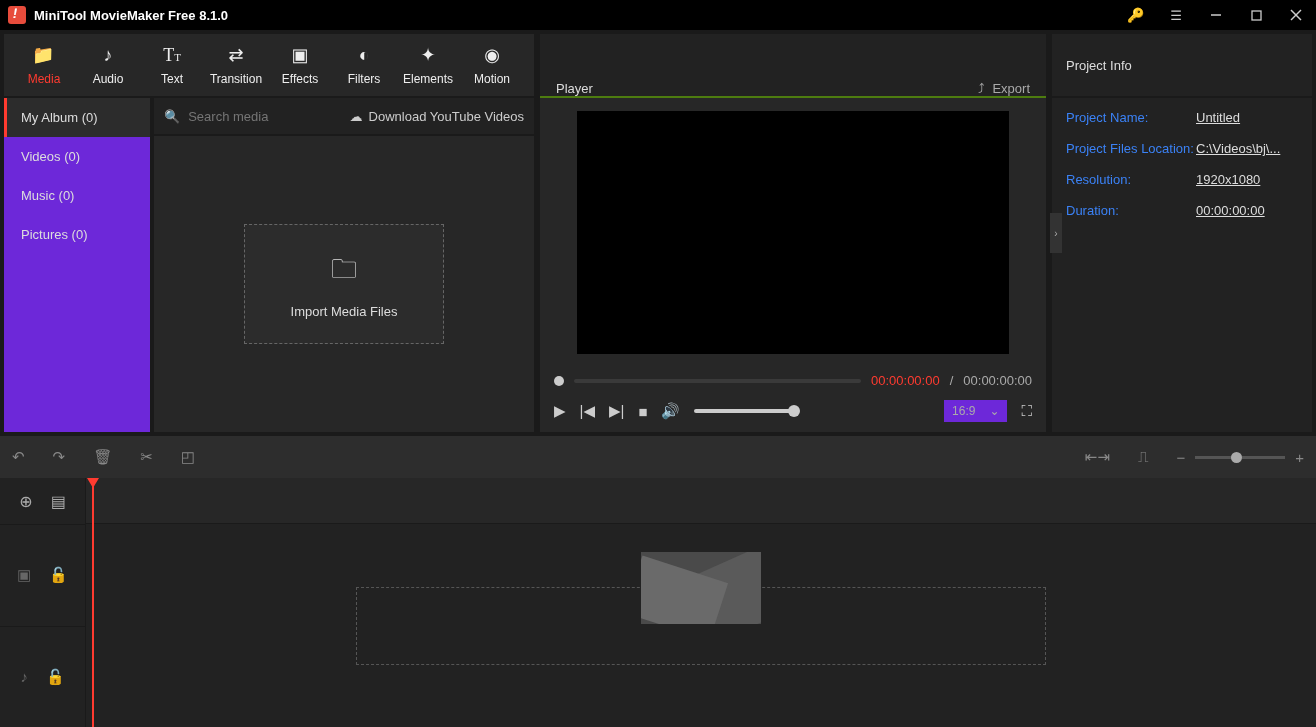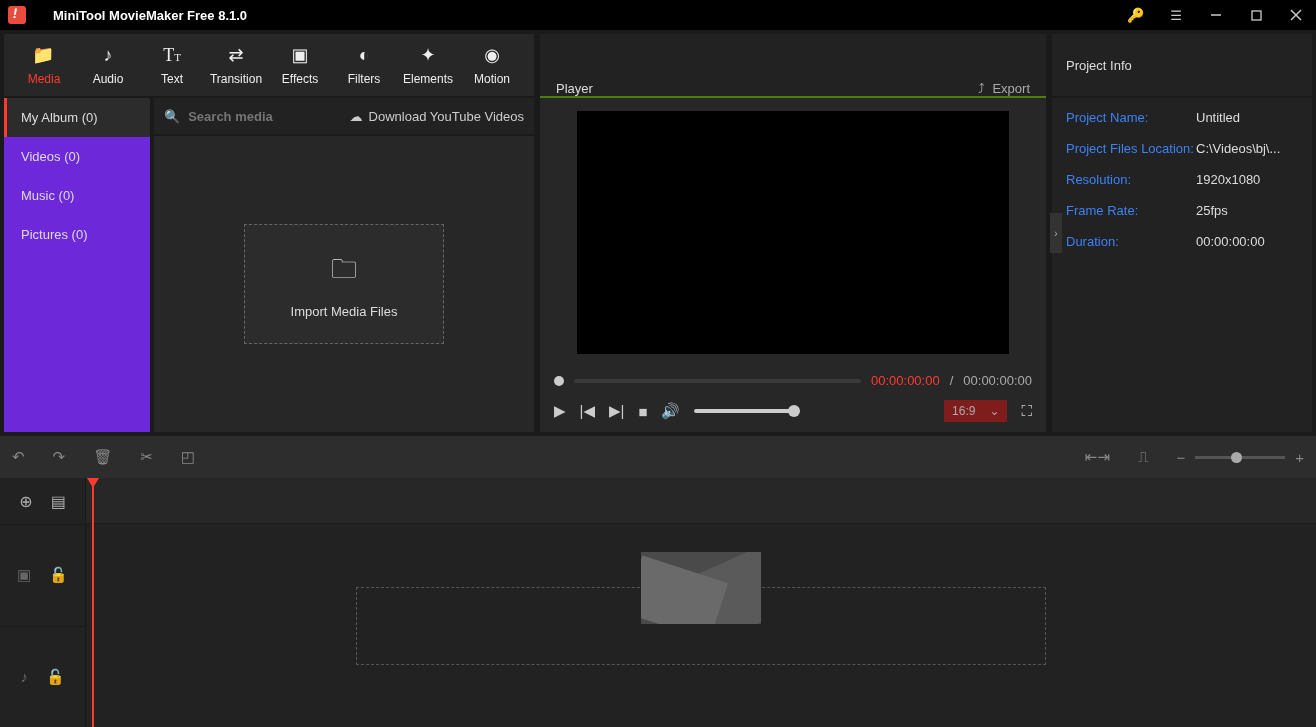--- a/index.html
+++ b/index.html
@@ -1,17 +1,17 @@
 <!DOCTYPE html>
 <html><head>
 <meta charset="utf-8">
 <style>
   * { box-sizing: border-box; margin: 0; padding: 0; user-select: none; }
   html, body { width: 1316px; height: 727px; background: #1a1a1a; font-family: "Segoe UI", Arial, sans-serif; color: #ddd; overflow: hidden; font-size: 13px; }
-  .titlebar { height: 30px; background: #000; display: flex; align-items: center; padding: 0 0 0 8px; gap: 19px; }
+  .titlebar { height: 30px; background: #000; display: flex; align-items: center; padding: 0 0 0 8px; }
   .titlebar .logo { width: 18px; height: 18px; background: #e74c3c; border-radius: 3px; margin-right: 8px; position: relative; }
   .titlebar .logo::after { content: "!"; color: #fff; font-weight: bold; position: absolute; left: 5px; top: -1px; font-size: 14px; transform: skewX(-10deg); }
   .titlebar .title { color: #fff; font-size: 13px; font-weight: 600; flex: 0 0 auto; }
   .titlebar .spacer { flex: 1; }
   .titlebar .sys { display: flex; align-items: center; gap: 0; }
   .titlebar .sys .btn { width: 40px; height: 30px; display: flex; align-items: center; justify-content: center; color: #ccc; }
   .key-icon { color: #f5c518; font-size: 14px; }
 
   .row1 { display: flex; height: 402px; gap: 6px; padding: 4px 4px 0 4px; }
   .panel { background: #222; }
@@ -24,46 +24,46 @@
   .ribbon .ritem.active { color: #ff3b30; }
   .ribbon .ritem .ico { font-size: 18px; display: block; margin-bottom: 6px; }
 
   .leftsplit { display: flex; flex: 1; min-height: 0; }
   .sidebar { width: 150px; background: #6d28d9; border-right: 4px solid #1a1a1a; }
   .sidebar .sitem { padding: 12px 14px; color: #ddd; font-size: 13px; cursor: pointer; border-left: 3px solid transparent; }
   .sidebar .sitem.active { border-left-color: #ff3b30; background: #2c2c2c; }
   .mediazone { flex: 1; background: #272727; display: flex; flex-direction: column; }
   .mediahead { height: 38px; display: flex; align-items: center; padding: 0 10px; gap: 8px; color: #aaa; border-bottom: 2px solid #1a1a1a; background:#222;}
   .mediahead .search { flex: 1; display: flex; align-items: center; gap: 8px; }
-  .mediahead .search input { background: transparent; border: none; color: #0ea5e9; outline: none; font-size: 13px; width: 120px; font-weight: bold; }
+  .mediahead .search input { background: transparent; border: none; color: #0ea5e9; outline: none; font-size: 13px; width: 120px; }
   .mediahead .ytlink { color: #ccc; font-size: 13px; display: flex; align-items: center; gap: 6px; }
   .importbox { margin: auto; width: 200px; height: 120px; border: 1px dashed #666; display: flex; flex-direction: column; align-items: center; justify-content: center; gap: 10px; color: #ddd; cursor: pointer; background:#2c2c2c; }
   .importbox .foldericon { font-size: 26px; color: #ddd; }
 
   .playerhead { height: 64px; display: flex; align-items: flex-end; padding: 0 16px; color: #ddd; border-bottom: 2px solid #4d7c0f; }
   .playerhead .exp { margin-left: auto; display: flex; align-items: center; gap: 8px; color: #aaa; cursor: pointer; }
   .preview { flex: 1; display: flex; align-items: center; justify-content: center; background:#272727; }
   .preview .canvas { width: 432px; height: 243px; background: #000; }
   .scrubrow { display: flex; align-items: center; gap: 10px; padding: 6px 14px; background:#272727;}
   .scrubrow .dot { width: 10px; height: 10px; background: #ccc; border-radius: 50%; }
   .scrubrow .bar { flex: 1; height: 4px; background: #3a3a3a; border-radius: 2px; }
   .scrubrow .t1 { color: #ff3b30; font-size: 13px; }
   .scrubrow .t2 { color: #aaa; font-size: 13px; }
   .controls { display: flex; align-items: center; gap: 14px; padding: 6px 14px 10px 14px; background:#272727;}
   .controls .btn { color: #ccc; font-size: 15px; cursor: pointer; }
   .controls .vol { width: 100px; height: 4px; background: #ccc; border-radius: 2px; position: relative; }
   .controls .vol::after { content: ""; position: absolute; right: -6px; top: -4px; width: 12px; height: 12px; background: #ccc; border-radius: 50%; }
   .controls .spacer { flex: 1; }
-  .controls .ratio { background: #7f1d1d; color: #aaa; padding: 4px 8px; font-size: 12px; display: flex; align-items: center; gap: 14px; cursor: pointer; }
+  .controls .ratio { background: #6d28d9; color: #aaa; padding: 4px 8px; font-size: 12px; display: flex; align-items: center; gap: 14px; cursor: pointer; }
 
   .infohead { height: 64px; display: flex; align-items: center; padding: 0 14px; color: #ddd; border-bottom: 2px solid #1a1a1a; }
   .infolist { padding: 4px 14px; }
   .inforow { display: flex; padding: 8px 0; font-size: 13px; }
   .inforow .k { width: 130px; color: #3b82f6; }
-  .inforow .v { color: #ddd; }
+  .inforow .v { color: #ddd; text-decoration: underline; }
   .collapse-handle { position: absolute; left: -2px; top: 50%; transform: translateY(-50%); width: 12px; height: 40px; background: #333; display: flex; align-items: center; justify-content: center; color: #aaa; font-size: 10px; cursor: pointer; }
 
   .row2 { height: 42px; background: #2d2d2d; display: flex; align-items: center; padding: 0 12px; gap: 28px; margin-top:4px;}
   .row2 .tbtn { color: #888; font-size: 15px; cursor: pointer; }
   .row2 .spacer { flex: 1; }
   .row2 .zoom { display: flex; align-items: center; gap: 10px; }
   .row2 .zoom .track { width: 90px; height: 3px; background: #555; position: relative; }
   .row2 .zoom .track::after { content: ""; position: absolute; left: 36px; top: -4px; width: 11px; height: 11px; background: #aaa; border-radius: 50%; }
 
   .timeline { flex: 1; height: 249px; background: #222; display: flex; }
@@ -205,24 +205,20 @@
         </div>
       <div class="inforow">
           <span class="k">Project Files Location:</span>
           <span class="v">C:\Videos\bj\...</span>
         </div>
       <div class="inforow">
           <span class="k">Resolution:</span>
           <span class="v">1920x1080</span>
         </div>
       <div class="inforow">
-          <span class="k">Frame Rate:</span>
-          <span class="v">25fps</span>
-        </div>
-      <div class="inforow">
           <span class="k">Duration:</span>
           <span class="v">00:00:00:00</span>
         </div>
     </div>
   </div>
 </div>
 
 <div class="row2">
   <span class="tbtn">↶</span>
   <span class="tbtn">↷</span>

